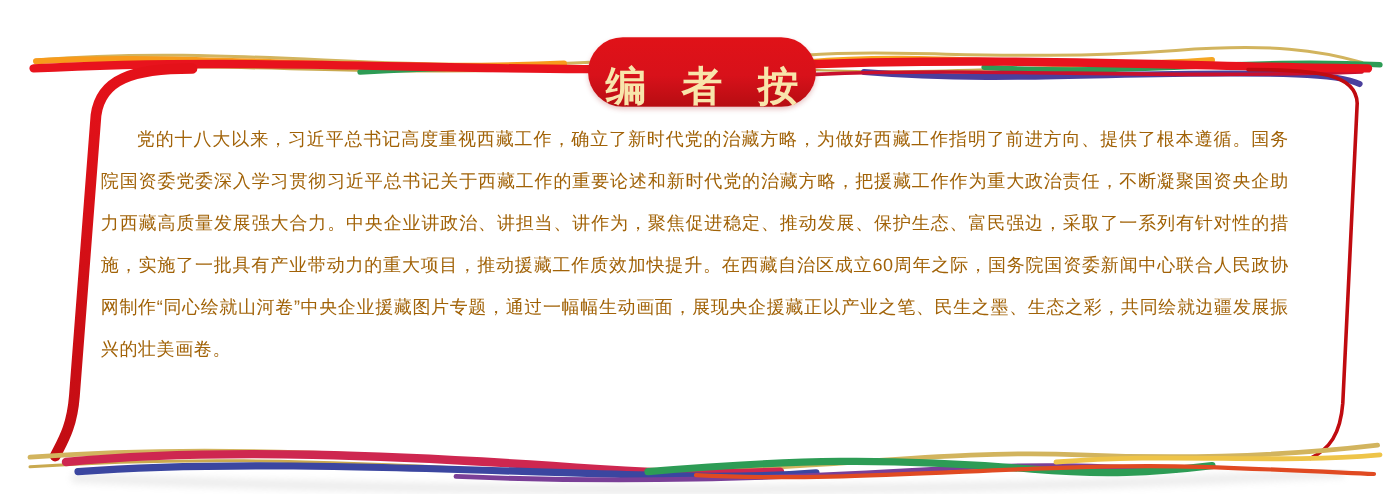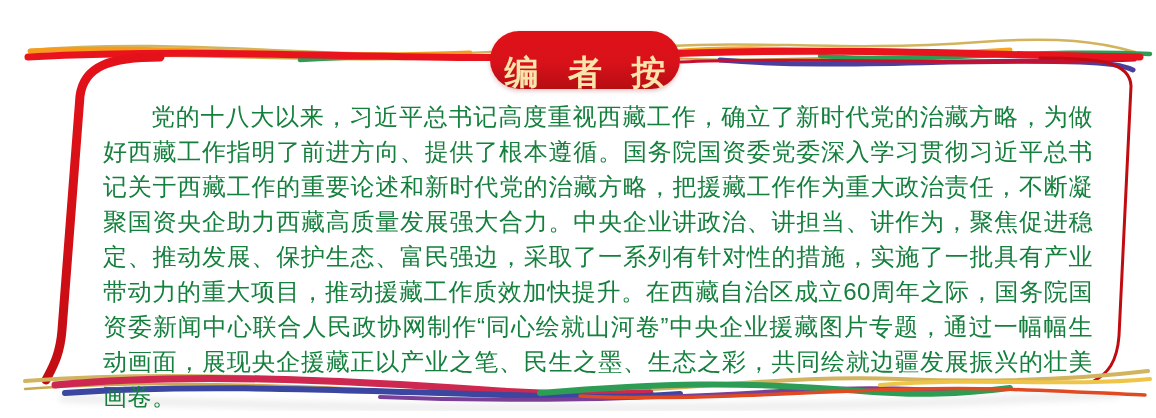--- a/index.html
+++ b/index.html
@@ -26,28 +26,27 @@
     font-weight:bold;
     letter-spacing:10px;
     padding-left:10px; 
     white-space:nowrap;
     line-height:1;
   }
   .note-paragraph{
     position:absolute;
     left:84px;top:99px;
     width:990px;
-    color:#15803d;
-    font-size:24px;
+    color:#a16207;
+    font-size:15px;
     line-height:35px;
     text-align:justify;
     text-justify:inter-ideograph;
     text-indent:2em;
     letter-spacing:0.5px;
-    margin-left:19px;
   }
 </style>
 </head>
 <body>
 
 <div class="canvas">
 
   <svg class="deco-svg" viewBox="0 0 1156 418" xmlns="http://www.w3.org/2000/svg">
     <defs>
       <linearGradient id="lg-left" x1="0" y1="0" x2="0" y2="1">

